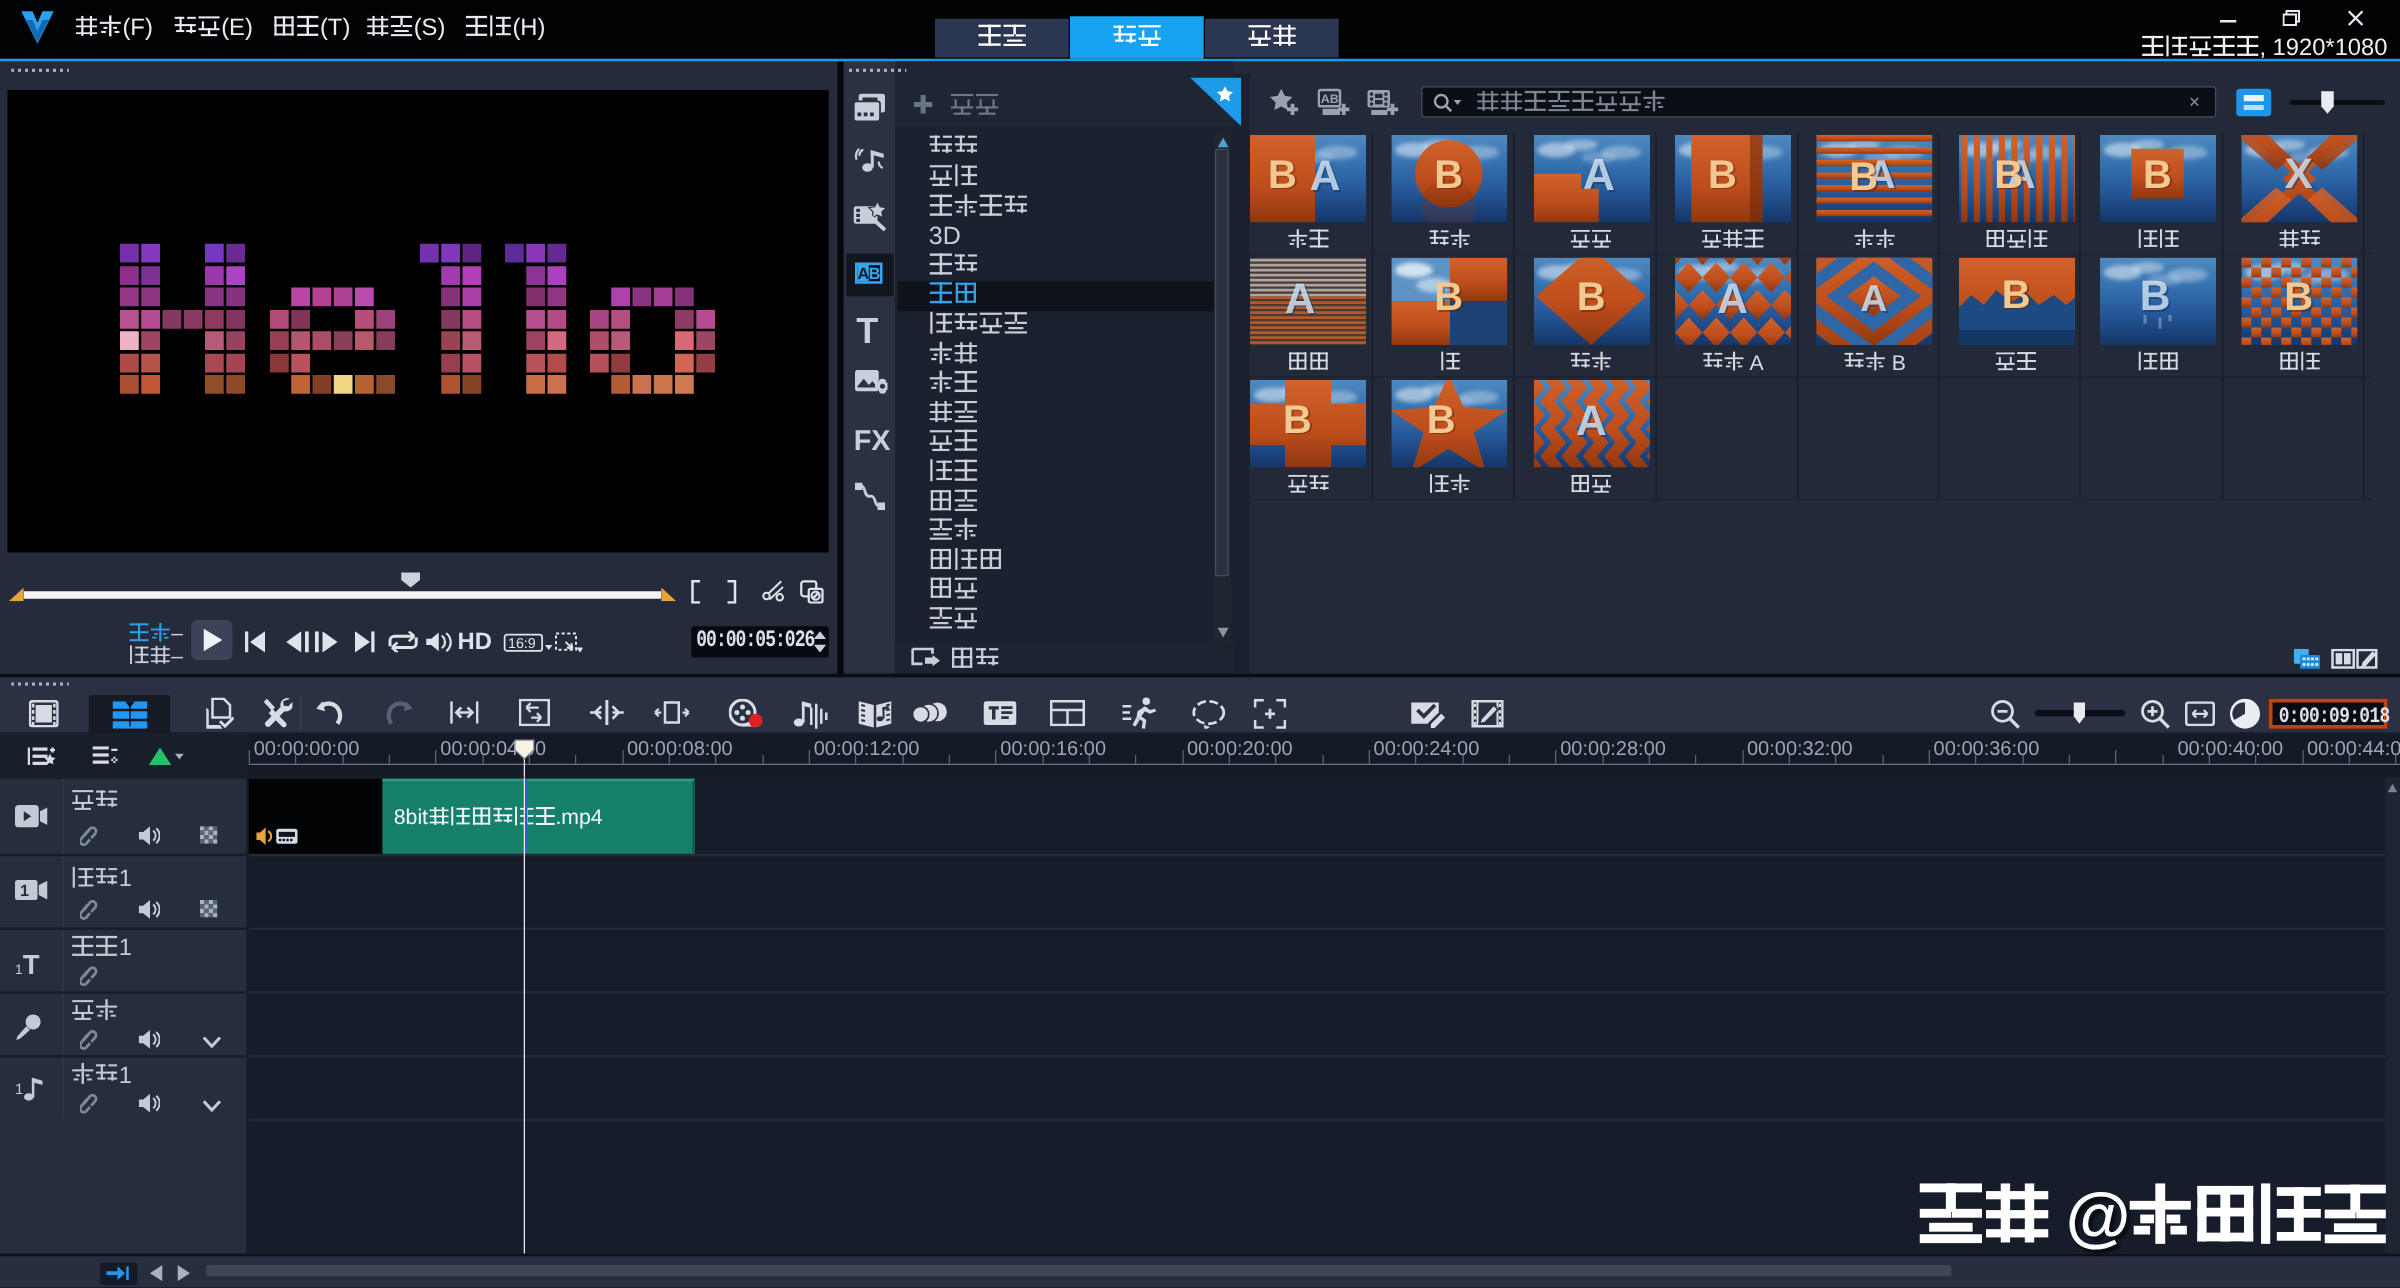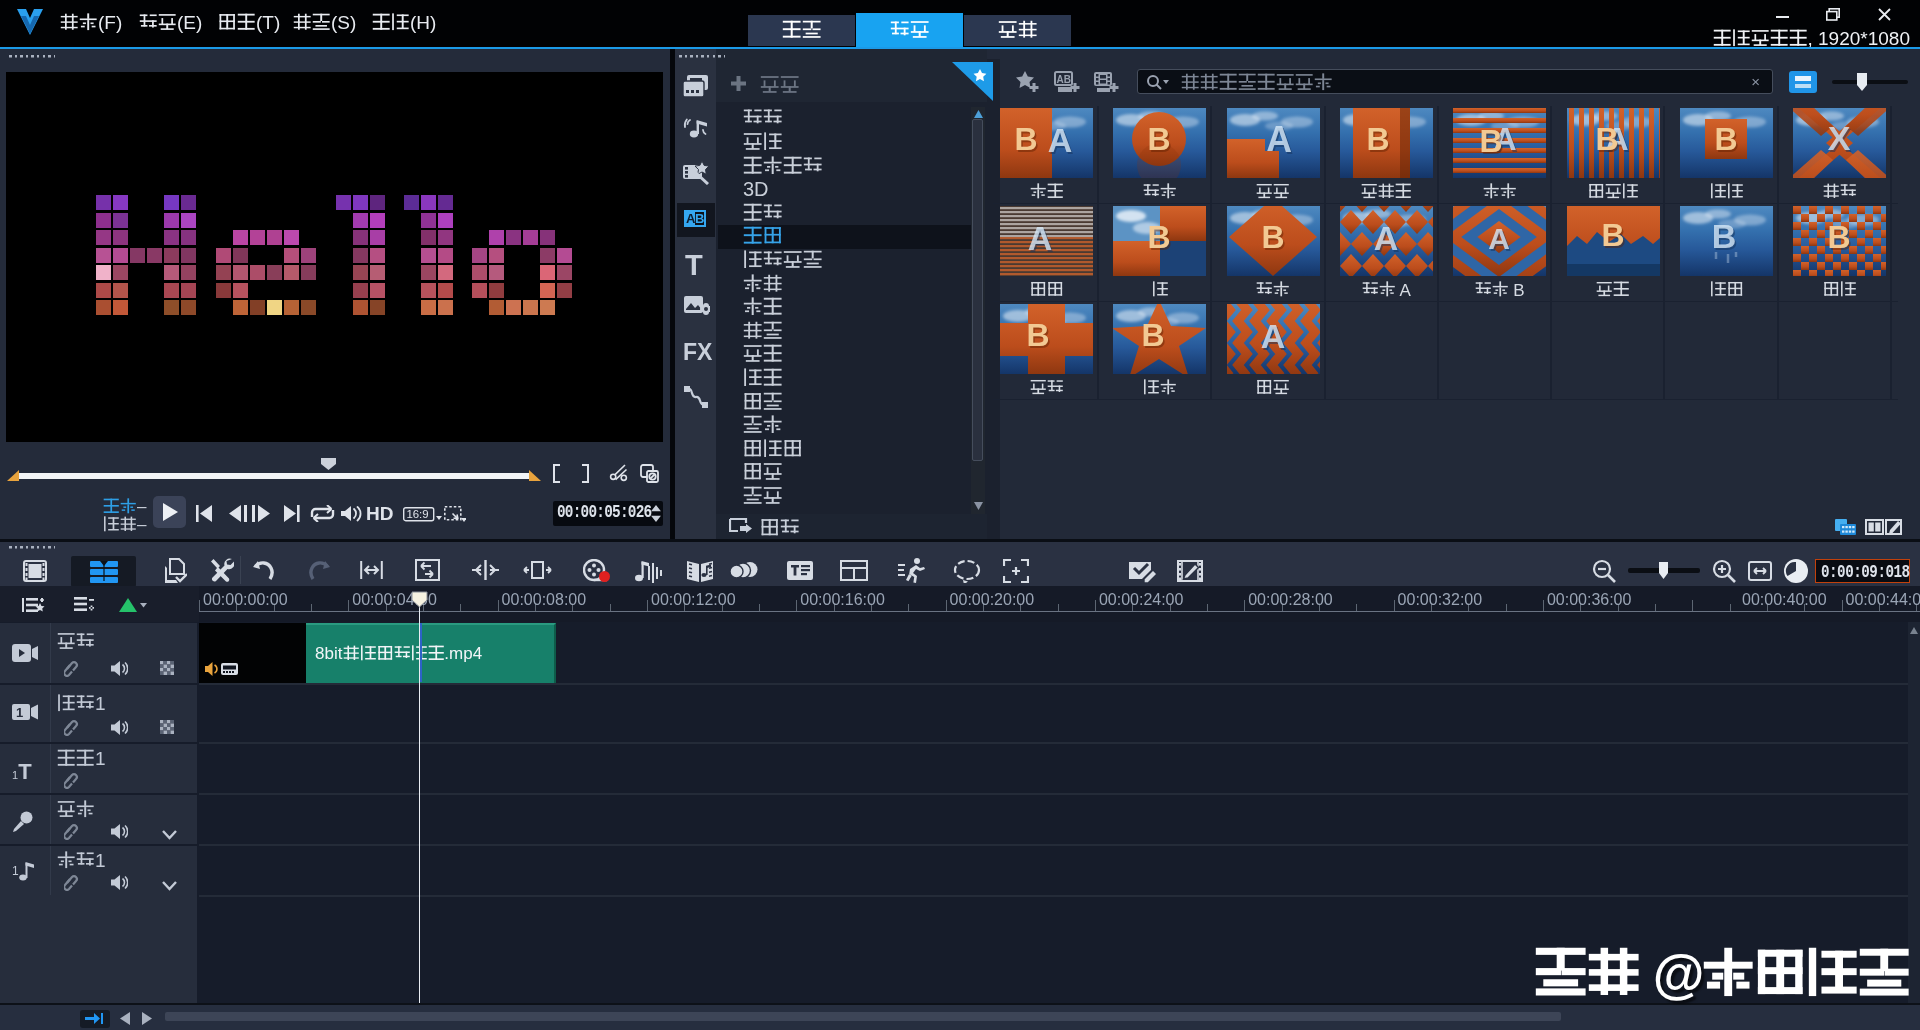--- a/index.html
+++ b/index.html
@@ -1675,21 +1675,21 @@
         <path d="M16 16 L23 23" stroke="#d7dce4" stroke-width="2.6"></path>
       </svg>
       <svg class="abs" style="left:1748px;top:19px" width="24" height="20" viewBox="0 0 24 20">
         <rect x="1" y="1" width="22" height="18" rx="2" fill="none" stroke="#d7dce4" stroke-width="2"></rect>
         <path d="M6 10 H18 M6 10 l3 -3 m-3 3 l3 3 M18 10 l-3 -3 m3 3 l-3 3" stroke="#d7dce4" stroke-width="1.8" fill="none"></path>
       </svg>
       <svg class="abs" style="left:1783px;top:16px" width="26" height="26" viewBox="0 0 26 26">
         <circle cx="13" cy="13" r="12" fill="#e9edf2"></circle>
         <path d="M13 13 V4 A9 9 0 0 0 4.5 18 Z" fill="#2a3142"></path>
       </svg>
-      <div class="abs" style="left:1815px;top:17px;width:95px;height:24px;background:#090c12;border:1px solid #c2410c">
+      <div class="abs" style="left:1815px;top:17px;width:95px;height:24px;background:#090c12;border:3px solid #c2410c">
         <div class="seg" style="position:absolute;left:5px;top:4px;font-size:14px;letter-spacing:-0.5px;transform:scale(1.02,1.25);transform-origin:0 50%">0:00:09:018</div>
       </div>
     </div>
 <div id="rulerrow" class="abs">
       <div id="rulerleft" class="abs"></div>
       <svg class="abs" style="left:22px;top:11px" width="25" height="16" viewBox="0 0 25 16">
         <g fill="#d7dce4">
           <rect x="0" y="1" width="2" height="14"></rect>
           <rect x="4" y="1" width="12" height="2.6"></rect>
           <rect x="4" y="6.7" width="12" height="2.6"></rect>

